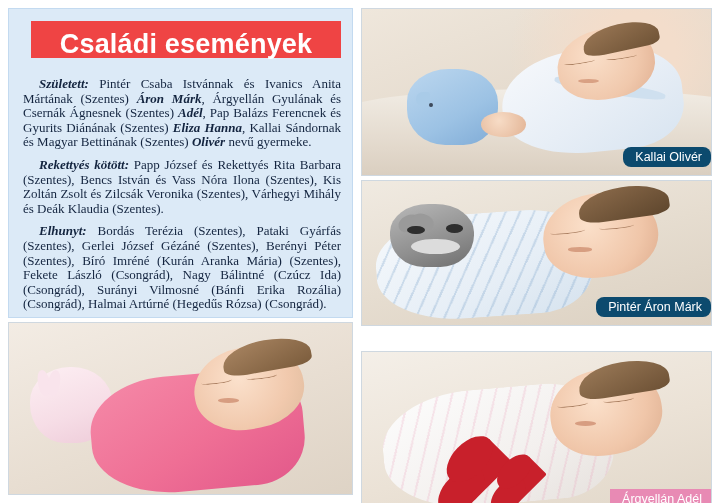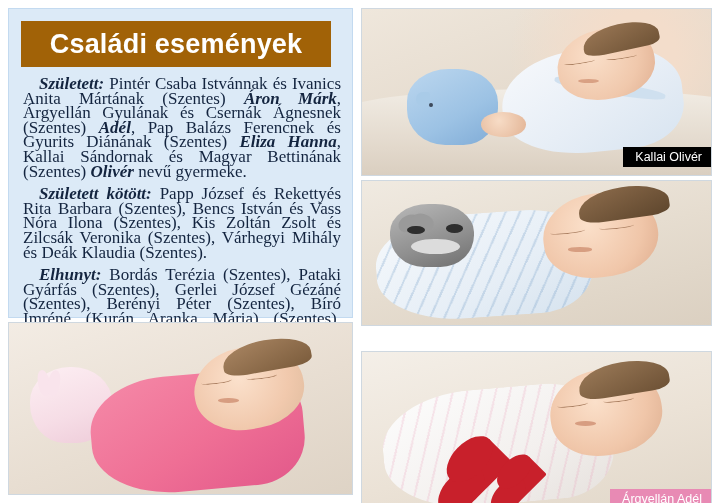--- a/index.html
+++ b/index.html
@@ -28,45 +28,45 @@
     top: 8px;
     width: 345px;
     height: 310px;
     background: #dceaf7;
     border: 1px solid #c3daf0;
     box-sizing: border-box;
   }
 
   .title-bar {
     position: absolute;
-    left: 12px;
+    left: 22px;
     top: 12px;
     width: 310px;
-    height: 46px;
-    background: #a16207;
+    height: 37px;
+    background: #ef4444;
     box-sizing: border-box;
   }
   .title-bar .title-text {
     color: #ffffff;
     font-size: 27px;
     font-weight: bold;
     line-height: 46px;
     text-align: center;
     display: block;
     letter-spacing: 0.2px;
   }
 
   .body-text {
     position: absolute;
     left: 14px;
     top: 68px;
     width: 318px;
     color: #13243f;
     font-family: "Liberation Serif", serif;
-    font-size: 17px;
+    font-size: 13px;
     line-height: 14.6px;
     text-align: justify;
   }
   .para { margin: 0 0 8px 0; text-indent: 16px; }
   .para:last-child { margin-bottom: 17px; }
   .lead { font-weight: bold; font-style: italic; }
   .nm { font-style: italic; font-weight: bold; }
 
   
   .photo {
@@ -78,21 +78,21 @@
   .photo .caption {
     position: absolute;
     right: 0;
     bottom: 8px;
     color: #ffffff;
     font-size: 12.5px;
     line-height: 20px;
     padding: 0 9px 0 12px;
     white-space: nowrap;
   }
-  .cap-blue  { background: #000000; }
+  .cap-blue  { background: #0c4a6e; border-radius: 8px; }
   .cap-pink  { background: #e88ab4; }
 
   
   #photo-kallai      { left: 361px; top: 8px;   width: 351px; height: 168px; }
   #photo-pinter      { left: 361px; top: 180px; width: 351px; height: 146px; }
   #photo-pap         { left: 8px;   top: 322px; width: 345px; height: 173px; }
   #photo-argyellan   { left: 361px; top: 330px; width: 351px; height: 167px; margin-top: 21px; }
 
   
   .scene { position: absolute; inset: 0; }
@@ -291,21 +291,21 @@
   <div class="text-column">
 
     <div class="title-bar">
       <span class="title-text">Családi események</span>
     </div>
 
     <div class="body-text">
 
       <p class="para"><span class="lead">Született:</span><span> Pintér Csaba Istvánnak és Ivanics Anita Mártának (Szentes) <span class="nm">Áron Márk</span>, Árgyellán Gyulának és Csernák Ágnesnek (Szentes) <span class="nm">Adél</span>, Pap Balázs Ferencnek és Gyurits Diánának (Szentes) <span class="nm">Eliza Hanna</span>, Kallai Sándornak és Magyar Bettinának (Szentes) <span class="nm">Olivér</span> nevű gyermeke.</span></p>
 
-      <p class="para"><span class="lead">Született kötött:</span><span> Papp József és Rekettyés Rita Barbara (Szentes), Bencs István és Vass Nóra Ilona (Szentes), Kis Zoltán Zsolt és Zilcsák Veronika (Szentes), Várhegyi Mihály és Deák Klaudia (Szentes).</span></p>
+      <p class="para"><span class="lead">Rekettyés kötött:</span><span> Papp József és Rekettyés Rita Barbara (Szentes), Bencs István és Vass Nóra Ilona (Szentes), Kis Zoltán Zsolt és Zilcsák Veronika (Szentes), Várhegyi Mihály és Deák Klaudia (Szentes).</span></p>
 
       <p class="para"><span class="lead">Elhunyt:</span><span> Bordás Terézia (Szentes), Pataki Gyárfás (Szentes), Gerlei József Gézáné (Szentes), Berényi Péter (Szentes), Bíró Imréné (Kurán Aranka Mária) (Szentes), Fekete László (Csongrád), Nagy Bálintné (Czúcz Ida) (Csongrád), Surányi Vilmosné (Bánfi Erika Rozália) (Csongrád), Halmai Artúrné (Hegedűs Rózsa) (Csongrád).</span></p>
 
     </div>
   </div>
 
   <div class="photo" id="photo-kallai">
     <div class="scene">
       <div class="k-blanket"></div>
       <div class="k-body"></div>
@@ -333,20 +333,21 @@
       </div>
       <div class="p-wolf-eye l"></div>
       <div class="p-wolf-eye r"></div>
       <div class="p-wolf-snout"></div>
       <div class="p-head"></div>
       <div class="p-hair"></div>
       <div class="p-eye a"></div>
       <div class="p-eye b"></div>
       <div class="p-mouth"></div>
     </div>
+    <div class="caption cap-blue">Pintér Áron Márk</div>
   </div>
 
   <div class="photo" id="photo-pap">
     <div class="scene">
       <div class="e-bunny">
         <div class="e-bunny-ear l"></div>
         <div class="e-bunny-ear r"></div>
       </div>
       <div class="e-body"></div>
       <div class="e-head"></div>

